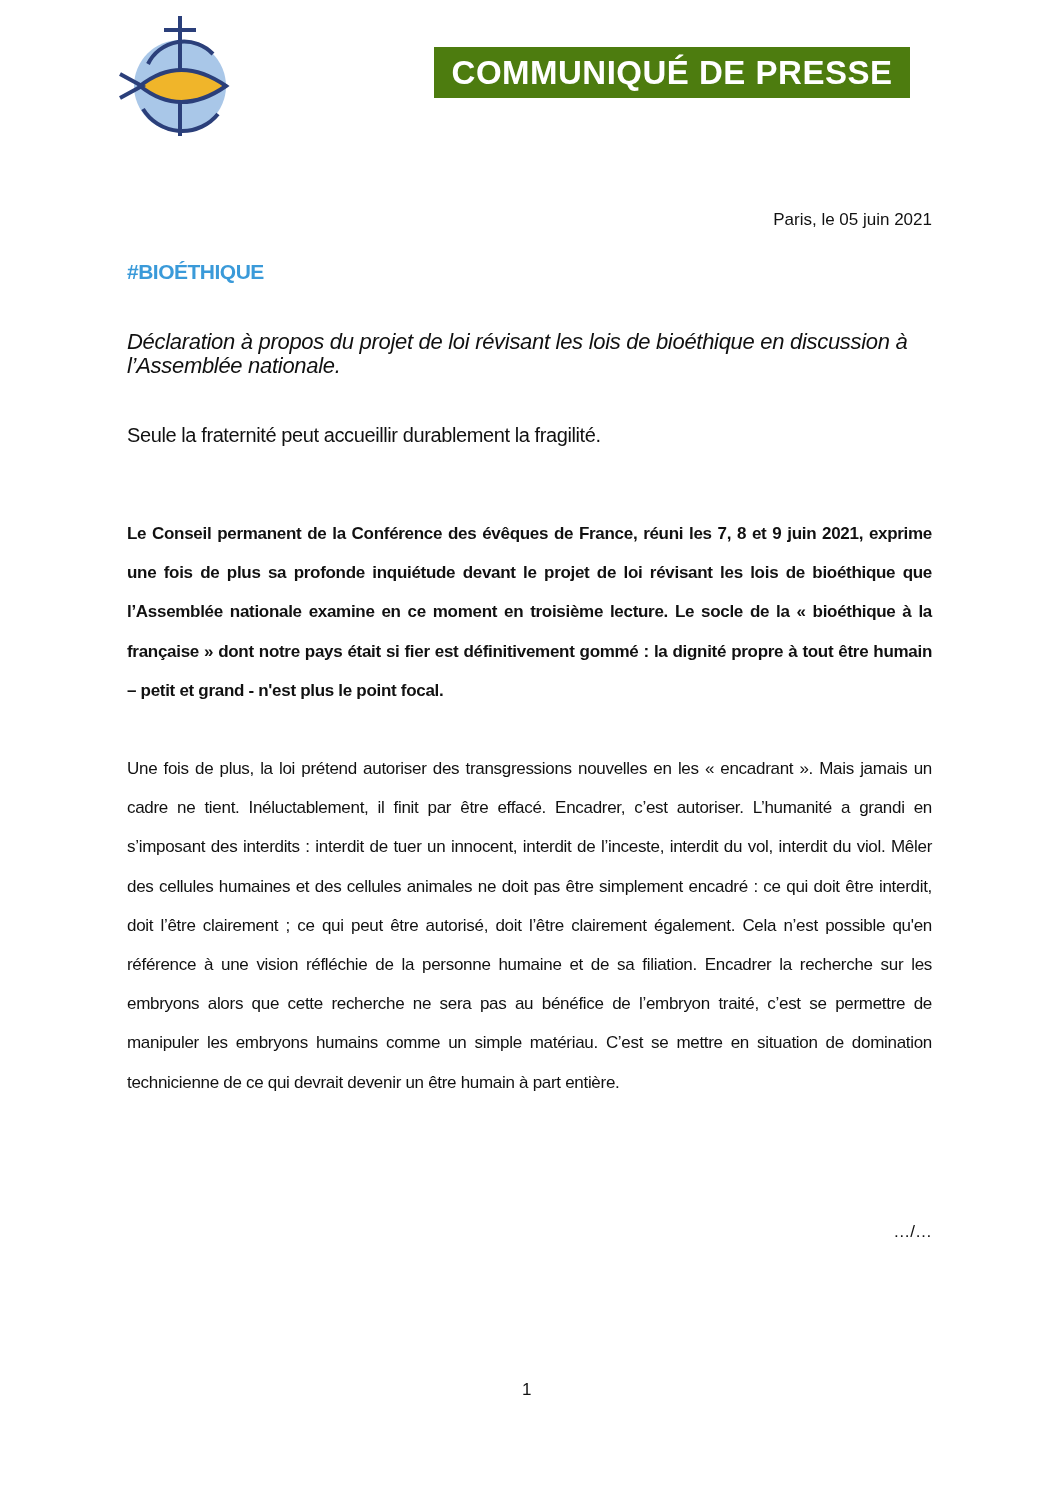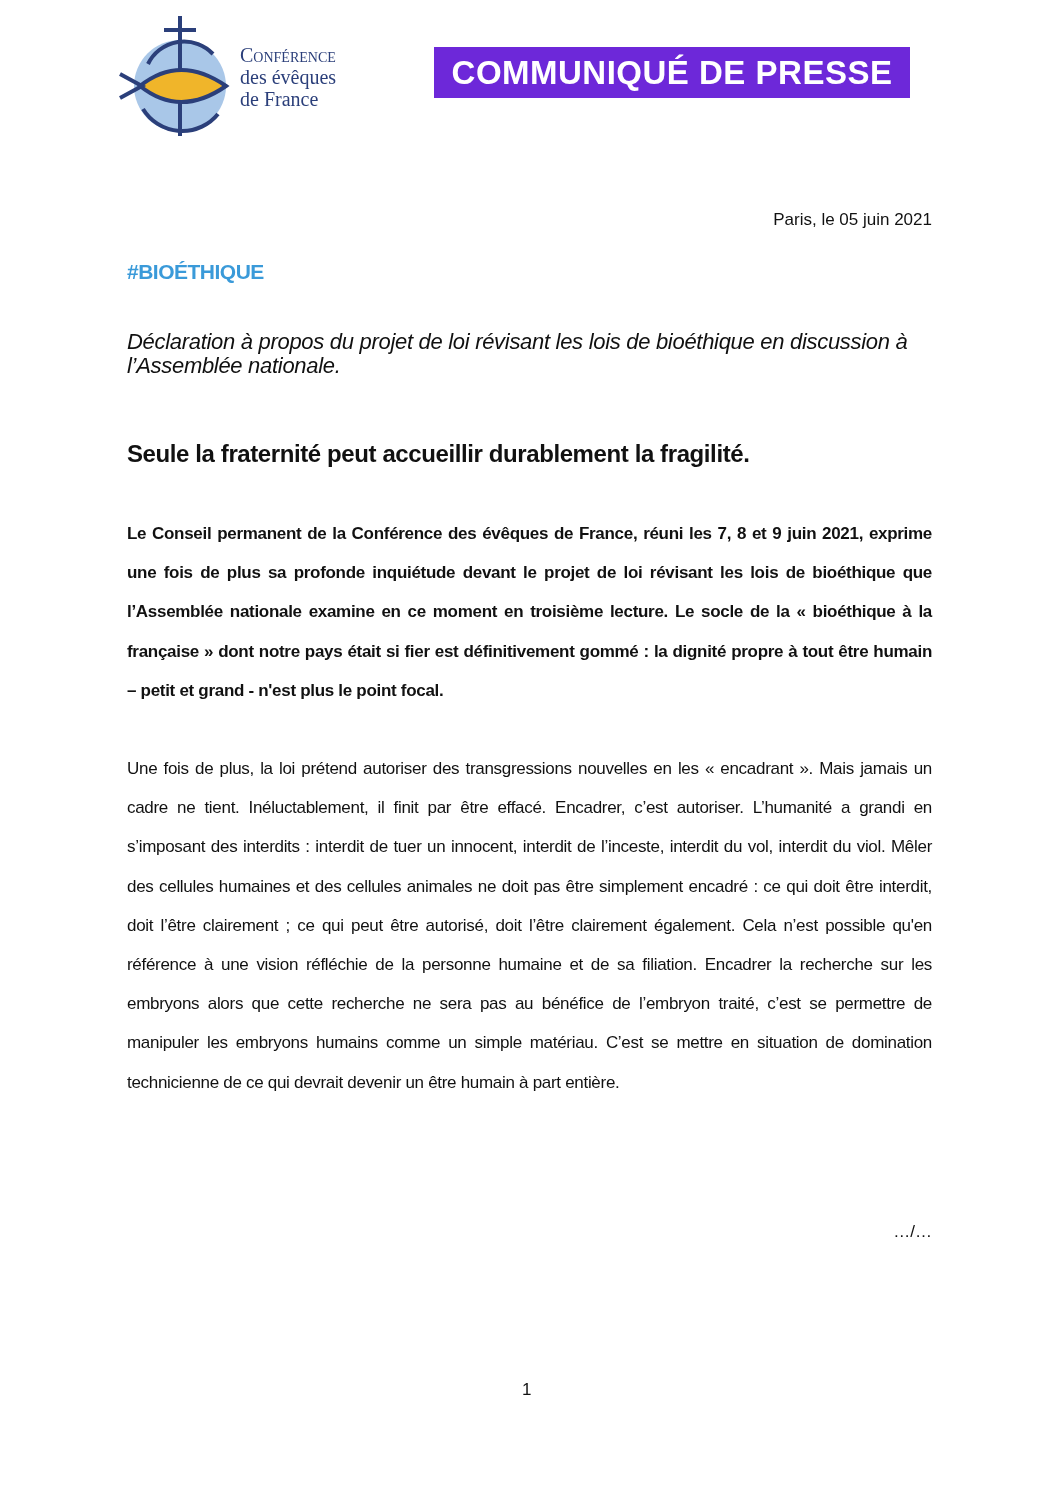--- a/index.html
+++ b/index.html
@@ -4,28 +4,28 @@
 <style>
   html, body { margin: 0; padding: 0; background: #ffffff; }
   body { width: 1059px; height: 1497px; position: relative; overflow: hidden;
          font-family: "Liberation Sans", sans-serif; color: #111; }
   .logo { position: absolute; left: 118px; top: 14px; width: 240px; height: 124px; }
   .logo svg { position: absolute; left: 0; top: 0; }
   .logo-text { position: absolute; left: 122px; top: 30px; color: #2b3f7a;
                font-family: "Liberation Serif", serif; font-size: 20px; line-height: 22px; }
   .logo-text .sc { font-variant: small-caps; }
   .banner { position: absolute; left: 434px; top: 47px; width: 476px; height: 51px;
-            background: #6d28d9; color: #ffffff; font-weight: bold;
+            background: #4d7c0f; color: #ffffff; font-weight: bold;
             font-size: 33px; line-height: 51px; text-align: center; letter-spacing: 0.5px; }
   .date { position: absolute; right: 127px; top: 210px; font-size: 17px; }
   .hashtag { position: absolute; left: 127px; top: 260px; font-size: 21px; font-weight: bold;
              color: #3a9ad9; letter-spacing: -0.5px; }
   .intro { position: absolute; left: 127px; top: 330px; width: 805px; font-size: 22px;
            font-style: italic; line-height: 24px; letter-spacing: -0.3px; }
-  .headline { position: absolute; left: 127px; top: 440px; font-size: 24px; font-weight: bold;
+  .headline { position: absolute; left: 127px; top: 424px; font-size: 20px; font-weight: normal;
               letter-spacing: -0.4px; }
   .para { position: absolute; left: 127px; width: 805px; font-size: 17px; line-height: 39.2px;
           text-align: justify; letter-spacing: -0.3px; }
   .p1 { top: 514px; font-weight: bold; }
   .p2 { top: 749px; }
   .cont { position: absolute; right: 127px; top: 1222px; font-size: 17px; }
   .pageno { position: absolute; left: 522px; top: 1380px; font-size: 17px; }
 </style>
 </head>
 <body>
@@ -34,25 +34,20 @@
   <svg width="120" height="124" viewBox="0 0 120 124">
     <circle cx="62" cy="72" r="46" fill="#a9c7e8"></circle>
     <path d="M30 50 A40 40 0 0 1 95 40" stroke="#2b3f7a" stroke-width="4" fill="none"></path>
     <path d="M25 95 A46 46 0 0 0 100 100" stroke="#2b3f7a" stroke-width="4" fill="none"></path>
     <rect x="60" y="2" width="4" height="58" fill="#2b3f7a"></rect>
     <rect x="46" y="14" width="32" height="4" fill="#2b3f7a"></rect>
     <rect x="60" y="88" width="4" height="34" fill="#2b3f7a"></rect>
     <path d="M22 72 Q62 40 108 72 Q62 104 22 72 Z" fill="#f0b52a" stroke="#2b3f7a" stroke-width="4"></path>
     <path d="M2 60 L24 72 L2 84" stroke="#2b3f7a" stroke-width="4" fill="none"></path>
   </svg>
-  <div class="logo-text">
-    <div class="sc">Conférence</div>
-    <div>des évêques</div>
-    <div>de France</div>
-  </div>
 </div>
 
 <div class="banner">COMMUNIQUÉ DE PRESSE</div>
 
 <div class="date">Paris, le 05 juin 2021</div>
 <div class="hashtag">#BIOÉTHIQUE</div>
 <div class="intro">Déclaration à propos du projet de loi révisant les lois de bioéthique en discussion à l’Assemblée nationale.</div>
 <div class="headline">Seule la fraternité peut accueillir durablement la fragilité.</div>
 <div class="para p1">Le Conseil permanent de la Conférence des évêques de France, réuni les 7, 8 et 9 juin 2021, exprime une fois de plus sa profonde inquiétude devant le projet de loi révisant les lois de bioéthique que l’Assemblée nationale examine en ce moment en troisième lecture. Le socle de la « bioéthique à la française » dont notre pays était si fier est définitivement gommé : la dignité propre à tout être humain – petit et grand - n'est plus le point focal.</div>
 <div class="para p2">Une fois de plus, la loi prétend autoriser des transgressions nouvelles en les « encadrant ». Mais jamais un cadre ne tient. Inéluctablement, il finit par être effacé. Encadrer, c’est autoriser. L’humanité a grandi en s’imposant des interdits : interdit de tuer un innocent, interdit de l’inceste, interdit du vol, interdit du viol. Mêler des cellules humaines et des cellules animales ne doit pas être simplement encadré : ce qui doit être interdit, doit l’être clairement ; ce qui peut être autorisé, doit l’être clairement également. Cela n’est possible qu'en référence à une vision réfléchie de la personne humaine et de sa filiation. Encadrer la recherche sur les embryons alors que cette recherche ne sera pas au bénéfice de l’embryon traité, c’est se permettre de manipuler les embryons humains comme un simple matériau. C’est se mettre en situation de domination technicienne de ce qui devrait devenir un être humain à part entière.</div>

